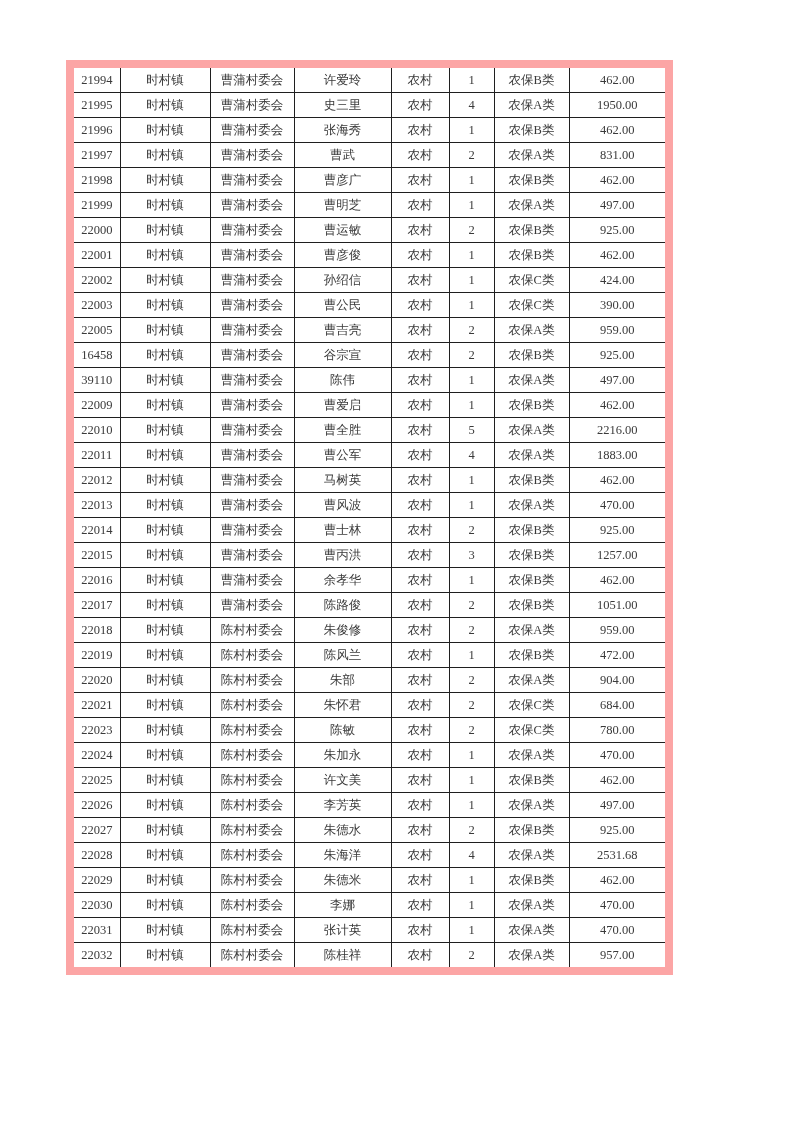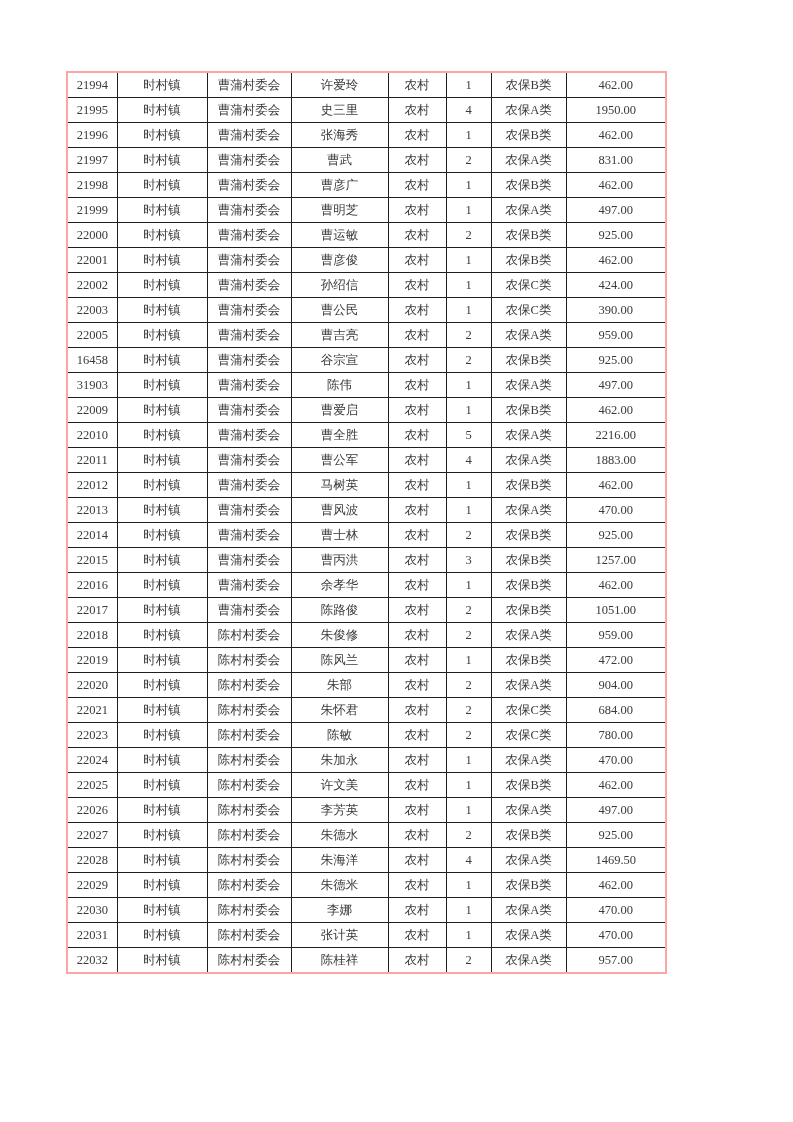--- a/index.html
+++ b/index.html
@@ -11,24 +11,24 @@
     position: relative;
     width: 793px;
     height: 1122px;
     background: #ffffff;
     font-family: "Liberation Serif", "DejaVu Serif", serif;
     overflow: hidden;
   }
   table.grid {
     position: absolute;
     left: 66px;
-    top: 71px;
+    top: 60px;
     border-collapse: collapse;
     table-layout: fixed;
-    border: 2px solid #fca5a5;
+    border: 8px solid #fca5a5;
   }
   table.grid td {
     border: 1px solid #1f1f1f;
     height: 24px;
     padding: 0 2px;
     text-align: center;
     vertical-align: middle;
     font-size: 12.5px;
     color: #3a3a3a;
     white-space: nowrap;
@@ -173,21 +173,21 @@
           <td>16458</td>
           <td>时村镇</td>
           <td>曹蒲村委会</td>
           <td>谷宗宣</td>
           <td>农村</td>
           <td>2</td>
           <td>农保B类</td>
           <td>925.00</td>
         </tr>
         <tr>
-          <td>31903</td>
+          <td>39110</td>
           <td>时村镇</td>
           <td>曹蒲村委会</td>
           <td>陈伟</td>
           <td>农村</td>
           <td>1</td>
           <td>农保A类</td>
           <td>497.00</td>
         </tr>
         <tr>
           <td>22009</td>
@@ -370,21 +370,21 @@
           <td>925.00</td>
         </tr>
         <tr>
           <td>22028</td>
           <td>时村镇</td>
           <td>陈村村委会</td>
           <td>朱海洋</td>
           <td>农村</td>
           <td>4</td>
           <td>农保A类</td>
-          <td>1469.50</td>
+          <td>2531.68</td>
         </tr>
         <tr>
           <td>22029</td>
           <td>时村镇</td>
           <td>陈村村委会</td>
           <td>朱德米</td>
           <td>农村</td>
           <td>1</td>
           <td>农保B类</td>
           <td>462.00</td>

